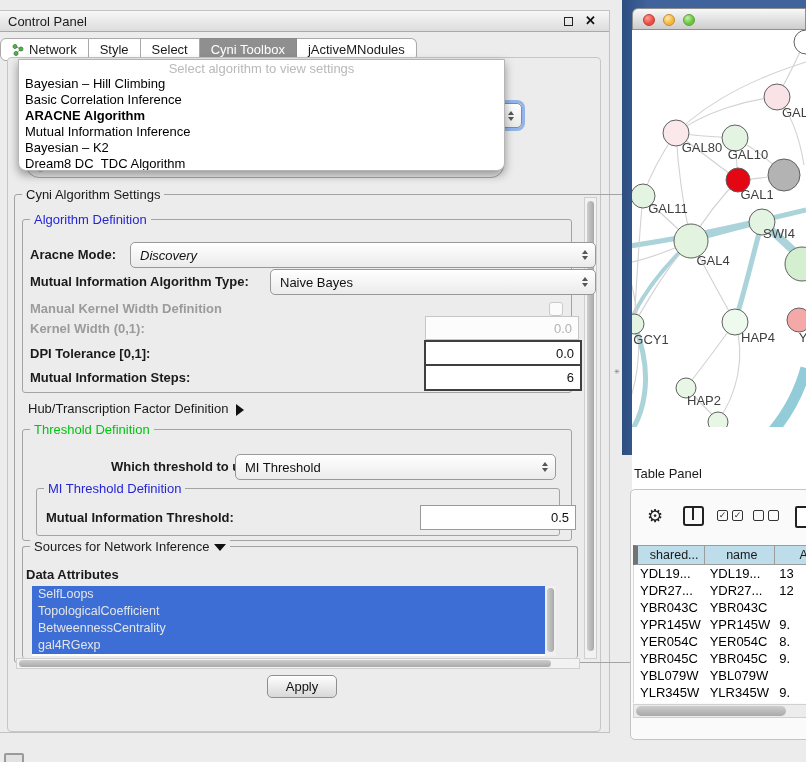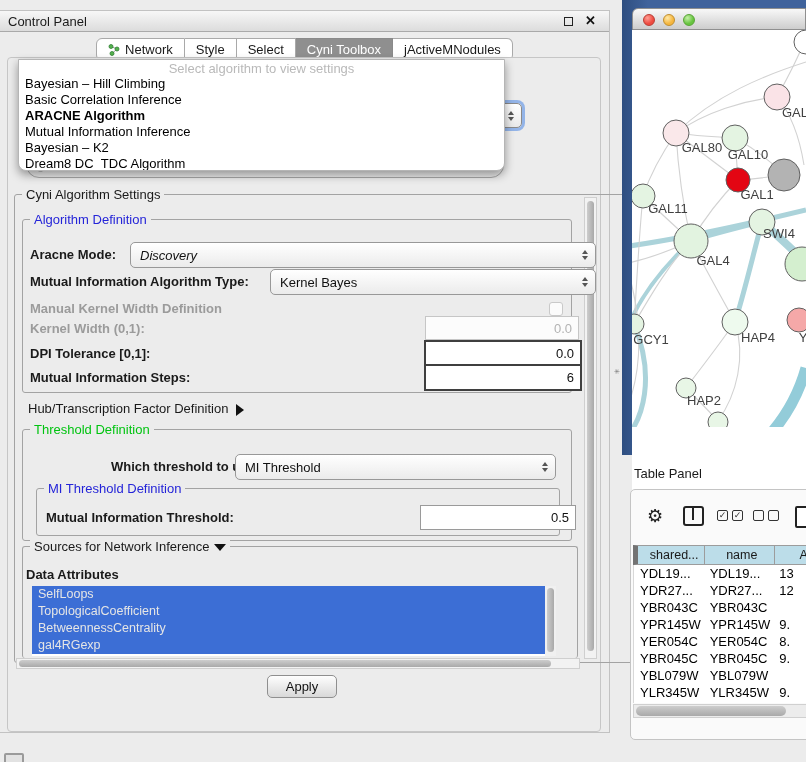--- a/index.html
+++ b/index.html
@@ -7,21 +7,21 @@
          font-family:"Liberation Sans",sans-serif;-webkit-font-smoothing:antialiased;}
   .abs{position:absolute;box-sizing:border-box;}
 
   
   #cp{left:0;top:10px;width:610px;height:723px;background:#ececec;border:1px solid #c2c2c2;border-left:none;}
   #cp-titlebar{left:0;top:0;width:100%;height:21px;background:linear-gradient(#f7f7f7,#dcdcdc);border-bottom:1px solid #a9a9a9;}
   #cp-title{left:8px;top:3px;font-size:13px;color:#1a1a1a;}
   .win-float{right:36px;top:6px;width:9px;height:9px;border:1.5px solid #222;}
   .win-close{right:13px;top:2px;font-size:13px;font-weight:bold;color:#111;}
 
-  .tabbar{display:flex;justify-content:center;left:0;right:0;}
+  .tabbar{display:flex;left:0;right:0;}
   #top-tabs{top:27px;}
   #bottom-tabs{top:697px;z-index:20;}
   .tab{display:flex;align-items:center;gap:4px;font-size:13px;color:#1a1a1a;background:#fff;
        border:1px solid #a9a9a9;border-left:none;padding:3px 11px;cursor:default;}
   .tab:first-child{border-left:1px solid #a9a9a9;border-radius:6px 0 0 6px;}
   .tab:last-child{border-radius:0 6px 6px 0;}
   .tab.sel{background:#8f8f8f;color:#fff;border-color:#8a8a8a;}
   .net-tab-icon{display:inline-block;width:13px;height:12px;}
 
   #cp-content{left:7px;top:46px;width:594px;height:675px;border:1px solid #c6c6c6;border-radius:4px;background:#ececec;}
@@ -195,21 +195,21 @@
     <span class="lbl" style="left:30px;top:236px;">Aracne Mode:</span>
     <div class="combo" style="left:130px;top:231px;width:435px;height:24px;font-style:italic;">
       <span>Discovery</span>
       <span class="stepper">
           <span class="tri-up"></span>
           <span class="tri-dn"></span>
         </span>
     </div>
     <span class="lbl" style="left:30px;top:263px;">Mutual Information Algorithm Type:</span>
     <div class="combo" style="left:270px;top:258px;width:295px;height:24px;">
-      <span>Kernel Bayes</span>
+      <span>Naive Bayes</span>
       <span class="stepper">
           <span class="tri-up"></span>
           <span class="tri-dn"></span>
         </span>
     </div>
     <span class="lbl gray" style="left:30px;top:290px;">Manual Kernel Width Definition</span>
     <span class="checkbox" style="left:549px;top:291px;"></span>
     <span class="lbl gray" style="left:30px;top:310px;">Kernel Width (0,1):</span>
     <div class="tfield disabled" style="left:425px;top:305px;width:140px;height:22px;">
       <span>0.0</span>

